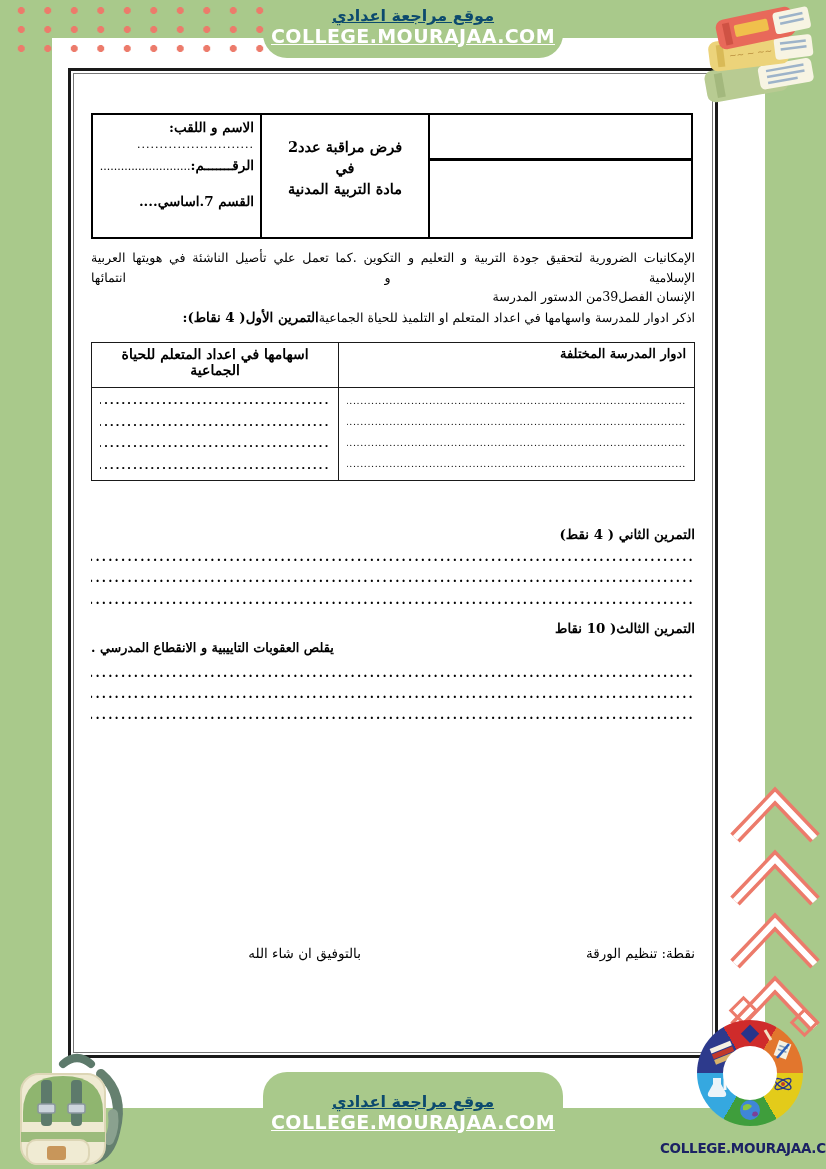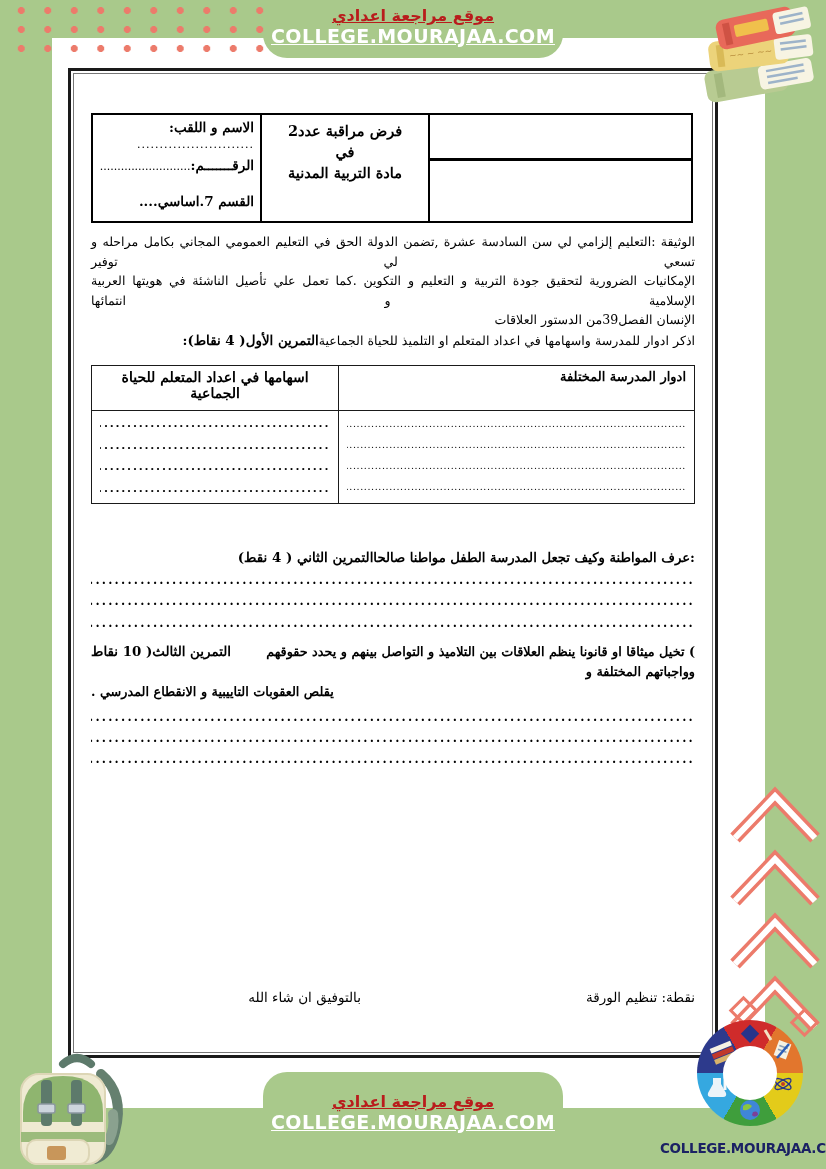--- a/index.html
+++ b/index.html
@@ -8,21 +8,21 @@
   
   .gbar{position:absolute;background:#a9c98b;z-index:1;}
   .bar-top{left:0;top:0;width:826px;height:38px;}
   .bar-left{left:0;top:0;width:52px;height:1169px;}
   .bar-right{left:765px;top:0;width:61px;height:1169px;}
   .bar-bottom{left:0;top:1108px;width:826px;height:61px;}
   .corner-tr{left:737px;top:0;width:89px;height:84px;border-radius:0 0 0 34px;}
   .bump{position:absolute;left:263px;width:300px;background:#a9c98b;z-index:2;text-align:center;}
   .bump-top{top:0;height:58px;border-radius:0 0 24px 24px;}
   .bump-bottom{top:1072px;height:97px;border-radius:24px 24px 0 0;padding-top:20px;box-sizing:border-box;}
-  .banner-ar{font-size:16px;font-weight:bold;color:#b91c1c;text-decoration:underline;margin-top:6px;direction:rtl;}
+  .banner-ar{font-size:16px;font-weight:bold;color:#0c4a6e;text-decoration:underline;margin-top:6px;direction:rtl;}
   .bump-bottom .banner-ar{margin-top:0;}
   .banner-en{font-size:19px;font-weight:bold;color:#fff;text-decoration:underline;letter-spacing:.4px;}
   
   .dots-grid{position:absolute;left:4px;top:0;width:272px;height:52px;z-index:3;
       background-image:radial-gradient(circle,#ec7b6b 3.2px,rgba(0,0,0,0) 3.8px);
       background-size:26.5px 19px;background-position:4px 1px;}
   .decor{position:absolute;z-index:5;}
   .diamond{position:absolute;width:15px;height:15px;border:3px solid #ec7b6b;transform:rotate(45deg);z-index:5;}
   .logo-wheel{position:absolute;left:697px;top:1020px;width:106px;height:106px;border-radius:50%;z-index:5;
       background:conic-gradient(from -30deg,#cf2b2b 0 60deg,#e2762d 0 120deg,#e3cb1a 0 180deg,
@@ -34,21 +34,21 @@
   
   .page{position:absolute;left:68px;top:68px;width:650px;height:990px;background:#fff;z-index:4;
         border:3px solid #1a1a1a;box-sizing:border-box;padding:0 20px;}
   .page::before{content:"";position:absolute;inset:2px;border:1px solid #777;pointer-events:none;}
   .doc{direction:rtl;color:#000;font-family:"DejaVu Serif","Liberation Serif",serif;}
   
   .head-table{border-collapse:collapse;width:600px;margin:42px 2px 0 auto;table-layout:fixed;}
   .head-table td{border:2.5px solid #000;vertical-align:top;height:100px;}
   .cell-score{position:relative;}
   .cell-score .split{position:absolute;left:0;right:0;top:43px;border-top:3px solid #000;}
-  .cell-title{text-align:center;font-weight:bold;font-size:14.5px;line-height:21px;padding-top:5px;}
+  .cell-title{text-align:center;font-weight:bold;font-size:14.5px;line-height:21px;padding-top:21px;}
   .cell-student{font-weight:bold;font-size:13.5px;padding:3px 6px;line-height:18px;}
   .stud-dots{font-size:11px;letter-spacing:1px;font-weight:normal;white-space:nowrap;overflow:hidden;}
   .stud-num{white-space:nowrap;overflow:hidden;margin-top:2px;}
   .stud-class{margin-top:16px;}
   
   .intro{margin-top:9px;font-size:12.6px;line-height:19.5px;}
   .jline{text-align:justify;text-align-last:justify;}
   .rline{text-align:right;}
   .exline{display:flex;align-items:baseline;font-size:12.6px;margin-top:1px;}
   .exlabel{font-weight:bold;font-size:13.4px;white-space:nowrap;}
@@ -205,23 +205,22 @@
             <div>الاسم و اللقب:</div>
             <div class="stud-dots">..........................</div>
             <div class="stud-num"><span>الرقـــــــم:</span><span class="stud-dots">..............................</span></div>
             <div class="stud-class">القسم 7.اساسي....</div>
           </td>
         </tr>
       </tbody>
         </table>
 
       <div class="intro">
-        <div class="jline">الوثيقة :التعليم إلزامي لي سن السادسة عشرة ,تضمن الدولة الحق في التعليم العمومي المجاني بكامل مراحله و تسعي لي توفير</div>
         <div class="jline">الإمكانيات الضرورية لتحقيق جودة التربية و التعليم و التكوين .كما تعمل علي تأصيل الناشئة في هويتها العربية الإسلامية و انتمائها</div>
-        <div class="rline">الإنسان الفصل39من الدستور العلاقات</div>
+        <div class="rline">الإنسان الفصل39من الدستور المدرسة</div>
         <div class="exline">
           <span>اذكر ادوار للمدرسة واسهامها في اعداد المتعلم او التلميذ للحياة الجماعية</span>
           <span class="exlabel">التمرين الأول( 4 نقاط):</span>
         </div>
       </div>
 
       <table class="roles-table">
         <colgroup>
             <col style="width:59%">
             <col style="width:41%">
@@ -242,32 +241,30 @@
             <div class="bdots">..........................................................................................................................................................................</div>
             <div class="bdots">..........................................................................................................................................................................</div>
             <div class="bdots">..........................................................................................................................................................................</div>
             <div class="bdots">..........................................................................................................................................................................</div>
           </td>
         </tr>
       </tbody>
         </table>
 
       <div class="ex2head">
-        <span>:عرف المواطنة وكيف تجعل المدرسة الطفل مواطنا صالحا</span>
         <span class="exlabel">التمرين الثاني  ( 4 نقط)</span>
       </div>
       <div class="ansblock">
         <div class="ansline">..........................................................................................................................................................................</div>
         <div class="ansline">..........................................................................................................................................................................</div>
         <div class="ansline">..........................................................................................................................................................................</div>
       </div>
 
       <div class="ex3">
         <div class="l1">
-          <span>) تخيل ميثاقا او قانونا ينظم العلاقات بين التلاميذ  و التواصل بينهم و يحدد حقوقهم وواجباتهم المختلفة و </span>
           <span class="exlabel">التمرين الثالث( 10 نقاط</span>
         </div>
         <div class="l2">يقلص العقوبات التاييبية و الانقطاع المدرسي .</div>
       </div>
       <div class="ansblock">
         <div class="ansline">..........................................................................................................................................................................</div>
         <div class="ansline">..........................................................................................................................................................................</div>
         <div class="ansline">..........................................................................................................................................................................</div>
       </div>
 

